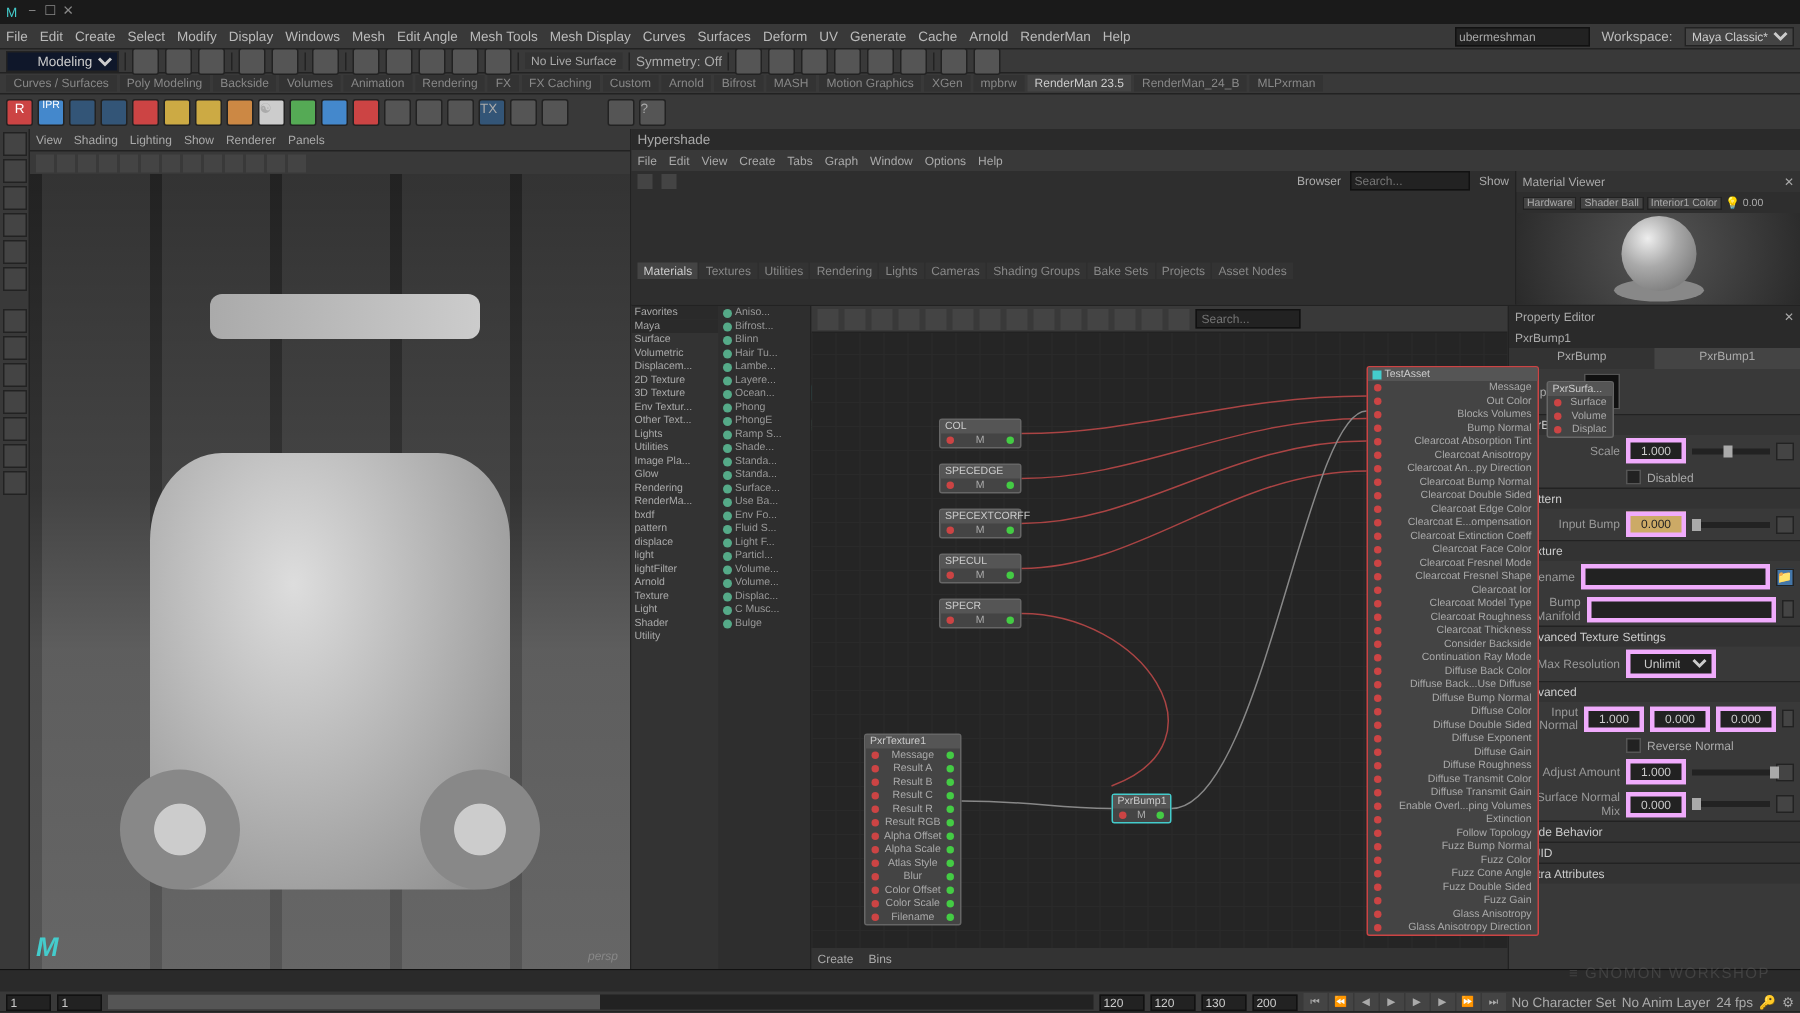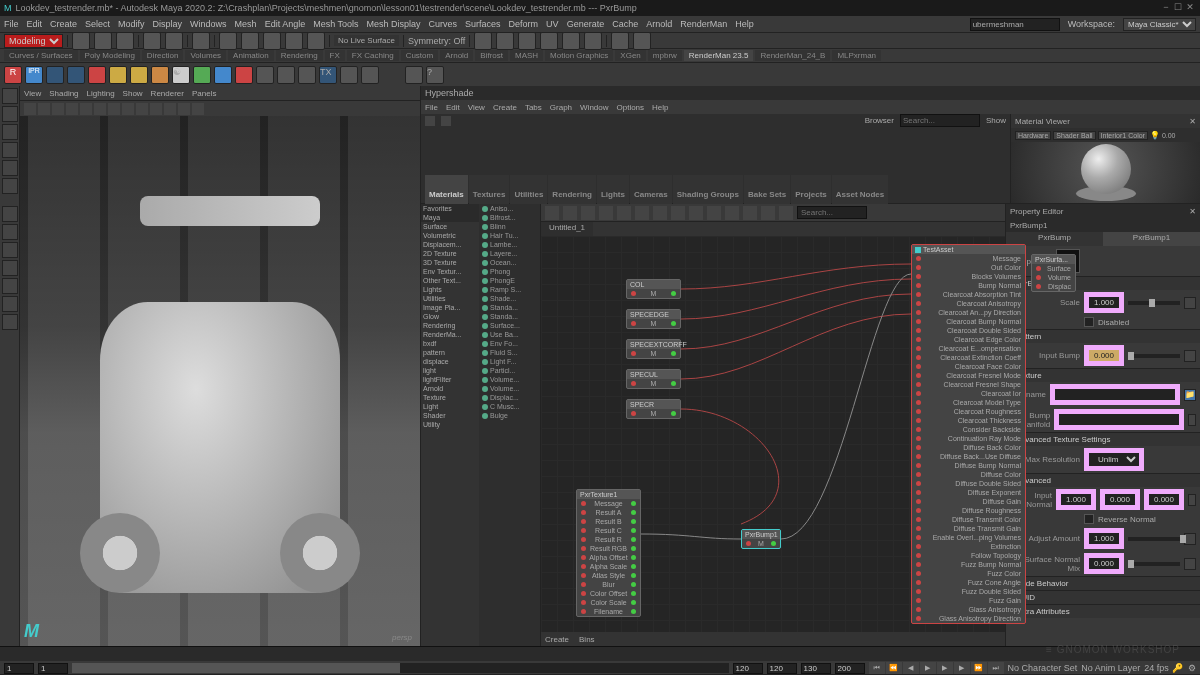--- a/index.html
+++ b/index.html
@@ -3,21 +3,21 @@
 <meta charset="utf-8">
 <style>
 * { margin:0; padding:0; box-sizing:border-box; font-family:Arial,sans-serif; }
 body { background:#2a2a2a; color:#aaa; font-size:9px; width:1200px; height:675px; overflow:hidden; position:relative; }
 .titlebar { height:16px; background:#1a1a1a; display:flex; align-items:center; padding:0 4px; font-size:9px; }
 .titlebar .title { flex:1; color:#999; }
 .titlebar .winbtn { width:12px; height:12px; color:#888; cursor:pointer; text-align:center; }
 .menubar { height:16px; background:#393939; display:flex; align-items:center; padding:0 4px; gap:8px; font-size:9px; color:#bbb; }
 .menubar .mi { cursor:pointer; }
 .shelfbar { height:16px; background:#393939; border-top:1px solid #222; display:flex; align-items:center; padding:0 4px; gap:4px; }
-.shelfbar select { background:#b91c1c; color:#ccc; border:1px solid #222; font-size:9px; height:14px; }
+.shelfbar select { background:#0f172a; color:#ccc; border:1px solid #222; font-size:9px; height:14px;padding-left:16px; }
 .shelfbar .sep { width:1px; height:12px; background:#222; }
 .shelfbar .chip { background:#333; padding:1px 4px; font-size:8px; color:#aaa; }
 .shelftabs { height:14px; background:#393939; border-top:1px solid #222; display:flex; align-items:center; padding:0 4px; gap:2px; overflow:hidden; }
 .shelftab { padding:1px 5px; font-size:8px; color:#888; background:#333; cursor:pointer; white-space:nowrap; }
 .shelftab.active { background:#444; color:#ccc; }
 .shelficons { height:24px; background:#393939; border-top:1px solid #222; display:flex; align-items:center; padding:2px 4px; gap:3px; }
 .shelficon { width:18px; height:18px; background:#555; border:1px solid #222; border-radius:2px; cursor:pointer; }
 .shelficon.red { background:#c44; }
 .shelficon.blue { background:#48c; }
 .shelficon.green { background:#5a5; }
@@ -41,21 +41,21 @@
 .vp-label { position:absolute; bottom:4px; right:8px; font-size:8px; color:#888; font-style:italic; }
 .mlogo { position:absolute; bottom:4px; left:4px; color:#4cc; font-size:18px; font-weight:bold; font-style:italic; }
 .hypershade { flex:1; background:#393939; display:flex; flex-direction:column; border-left:1px solid #222; }
 .hs-title { height:14px; background:#2a2a2a; padding:0 4px; font-size:9px; color:#aaa; display:flex; align-items:center; }
 .hs-menu { height:14px; background:#393939; display:flex; align-items:center; gap:8px; padding:0 4px; font-size:8px; color:#aaa; }
 .hs-top { height:90px; display:flex; border-bottom:1px solid #222; }
 .browser { flex:1; background:#2e2e2e; display:flex; flex-direction:column;gap:48px; }
 .browser-head { height:16px; display:flex; align-items:center; gap:6px; padding:0 4px; font-size:8px; color:#aaa; }
 .browser-search { background:#222; border:1px solid #111; color:#aaa; font-size:8px; padding:1px 2px; width:80px; }
 .browser-tabs { height:14px; display:flex; gap:1px; padding:0 4px; font-size:8px; }
-.browser-tab { padding:15px 4px; background:#333; color:#888; cursor:pointer;font-weight:bold; }
+.browser-tab { padding:1px 4px; background:#333; color:#888; cursor:pointer; }
 .browser-tab.active { background:#444; color:#ccc; }
 .browser-swatches { flex:1; display:flex; gap:4px; padding:4px; }
 .swatch { width:44px; height:52px; display:flex; flex-direction:column; align-items:center; }
 .swatch-img { width:42px; height:42px; background:#333; border:1px solid #555; display:flex; align-items:center; justify-content:center; color:#4dd; font-size:28px; font-weight:bold; font-family:Georgia,serif; }
 .swatch-label { font-size:7px; color:#ccc; background:#5a8; padding:0 2px; width:100%; text-align:center; overflow:hidden; white-space:nowrap; }
 .matviewer { width:190px; background:#2e2e2e; border-left:1px solid #222; display:flex; flex-direction:column; }
 .mv-head { height:14px; background:#333; font-size:8px; color:#aaa; padding:0 4px; display:flex; align-items:center; justify-content:space-between; }
 .mv-controls { height:14px; display:flex; align-items:center; gap:2px; padding:0 4px; font-size:8px; }
 .mv-controls .sel { background:#444; color:#aaa; border:1px solid #222; font-size:7px; padding:0 2px; }
 .mv-preview { flex:1; display:flex; align-items:center; justify-content:center; background:radial-gradient(circle at 50% 40%,#555,#2a2a2a); }
@@ -90,21 +90,21 @@
 .pp-tab { flex:1; padding:1px; text-align:center; background:#333; color:#aaa; cursor:pointer; }
 .pp-tab.active { background:#444; }
 .pp-sample { height:30px; display:flex; align-items:center; gap:6px; padding:4px; }
 .pp-sample .sw { width:24px; height:24px; background:#111; border:1px solid #555; }
 .pp-section { border-top:1px solid #222; }
 .pp-shead { background:#333; padding:2px 4px; color:#ccc; cursor:pointer; }
 .pp-shead::before { content:"▾ "; font-size:7px; }
 .pp-shead.closed::before { content:"▸ "; }
 .pp-row { display:flex; align-items:center; padding:2px 4px; gap:4px; }
 .pp-row .lbl { width:70px; text-align:right; color:#999; }
-.pp-row .val { background:#222; border:5px solid #f0abfc; color:#ccc; padding:1px 5px; width:40px; font-size:8px;text-align:center; }
+.pp-row .val { background:#222; border:3px solid #f0abfc; color:#ccc; padding:1px 5px; width:40px; font-size:8px;text-align:center; }
 .pp-row .val.hl { background:#ca6; color:#222; }
 .pp-row .slider { flex:1; height:4px; background:#222; position:relative; }
 .pp-row .knob { width:6px; height:8px; background:#aaa; position:absolute; top:-2px; }
 .pp-row .chk { width:10px; height:10px; background:#222; border:1px solid #555; }
 .pp-row .btn { width:12px; height:12px; background:#444; border:1px solid #222; cursor:pointer; }
 .timeline { height:28px; background:#393939; border-top:1px solid #111; }
 .time-ruler { height:14px; background:#2a2a2a; display:flex; position:relative; font-size:7px; color:#888; }
 .time-range { height:14px; display:flex; align-items:center; gap:4px; padding:0 4px; }
 .time-range .tf { background:#222; border:1px solid #111; color:#ccc; width:30px; font-size:8px; padding:0 2px; }
 .time-range .tslider { flex:1; height:10px; background:#222; position:relative; }
@@ -113,21 +113,20 @@
 .play-controls .pb { width:16px; height:12px; background:#444; cursor:pointer; display:flex; align-items:center; justify-content:center; font-size:7px; color:#aaa; }
 .cmdline { height:16px; background:#393939; border-top:1px solid #222; display:flex; align-items:center; padding:0 4px; gap:4px; }
 svg.wires { position:absolute; top:0; left:0; width:100%; height:100%; pointer-events:none; }
 .logo-gnomon { position:absolute; bottom:20px; right:20px; color:#666; font-size:10px; letter-spacing:1px; opacity:0.4; }
 </style>
 </head>
 <body>
 
 <div class="titlebar">
   <span style="color:#4cc;margin-right:4px;">M</span>
-  <span class="title">Lookdev_testrender.mb* - Autodesk Maya 2020.2: Z:\Crashplan\Projects\meshmen\gnomon\lesson01\testrender\scene\Lookdev_testrender.mb --- PxrBump</span>
   <span class="winbtn">−</span>
   <span class="winbtn">☐</span>
   <span class="winbtn">✕</span>
 </div>
 
 <div class="menubar">
   <span class="mi">File</span>
   <span class="mi">Edit</span>
   <span class="mi">Create</span>
   <span class="mi">Select</span>
@@ -182,21 +181,21 @@
   <div class="shelficon"></div>
   <div class="shelficon"></div>
   <div class="sep"></div>
   <div class="shelficon"></div>
   <div class="shelficon"></div>
 </div>
 
 <div class="shelftabs">
   <span class="shelftab">Curves / Surfaces</span>
   <span class="shelftab">Poly Modeling</span>
-  <span class="shelftab">Direction</span>
+  <span class="shelftab">Backside</span>
   <span class="shelftab">Volumes</span>
   <span class="shelftab">Animation</span>
   <span class="shelftab">Rendering</span>
   <span class="shelftab">FX</span>
   <span class="shelftab">FX Caching</span>
   <span class="shelftab">Custom</span>
   <span class="shelftab">Arnold</span>
   <span class="shelftab">Bifrost</span>
   <span class="shelftab">MASH</span>
   <span class="shelftab">Motion Graphics</span>
@@ -431,23 +430,20 @@
           <div class="gt"></div>
           <div class="gt"></div>
           <div class="gt"></div>
           <div class="gt"></div>
           <div class="gt"></div>
           <div class="gt"></div>
           <div class="gt"></div>
           <div class="gt"></div>
           <div class="gt"></div>
           <input class="gsearch" placeholder="Search..." style="">
-        </div>
-        <div class="graph-tabs">
-          <span class="graph-tab">Untitled_1</span>
         </div>
 
         <svg class="wires">
           <path d="M 140 85 C 220 85 280 60 370 60" stroke="#a44" fill="none" stroke-width="1"></path>
           <path d="M 140 115 C 220 115 280 75 370 75" stroke="#a44" fill="none" stroke-width="1"></path>
           <path d="M 140 145 C 220 145 280 90 370 90" stroke="#a44" fill="none" stroke-width="1"></path>
           <path d="M 140 175 C 220 175 280 110 370 110" stroke="#a44" fill="none" stroke-width="1"></path>
           <path d="M 140 205 C 220 205 280 290 200 320" stroke="#a44" fill="none" stroke-width="1"></path>
           <path d="M 100 330 C 150 330 160 335 200 335" stroke="#888" fill="none" stroke-width="1"></path>
           <path d="M 240 335 C 300 335 330 70 370 70" stroke="#888" fill="none" stroke-width="1"></path>

